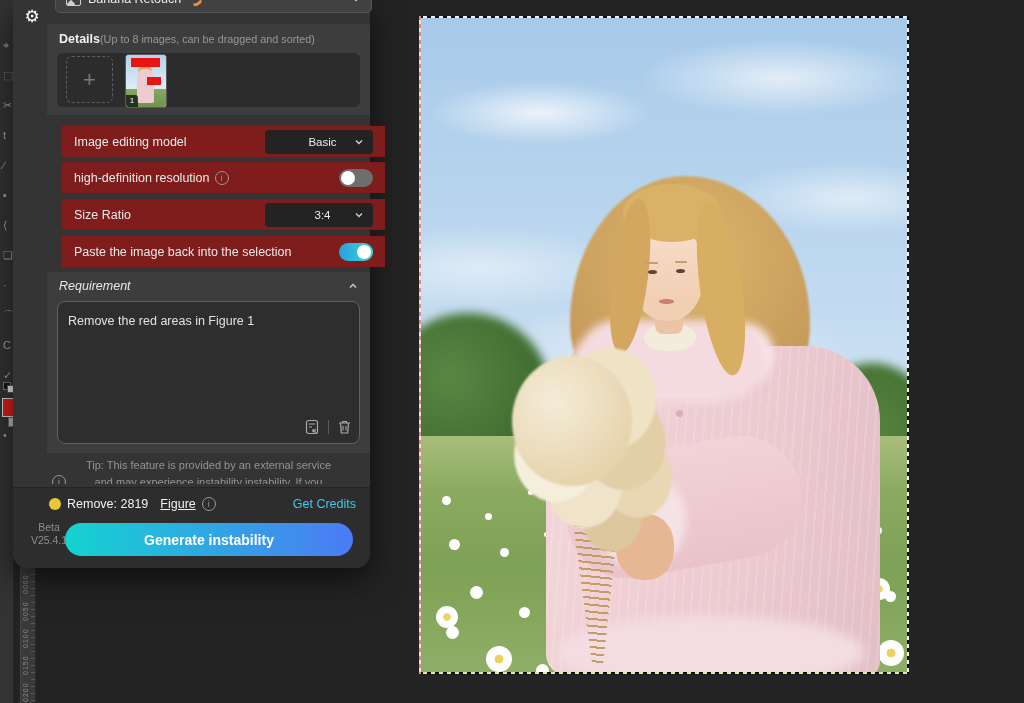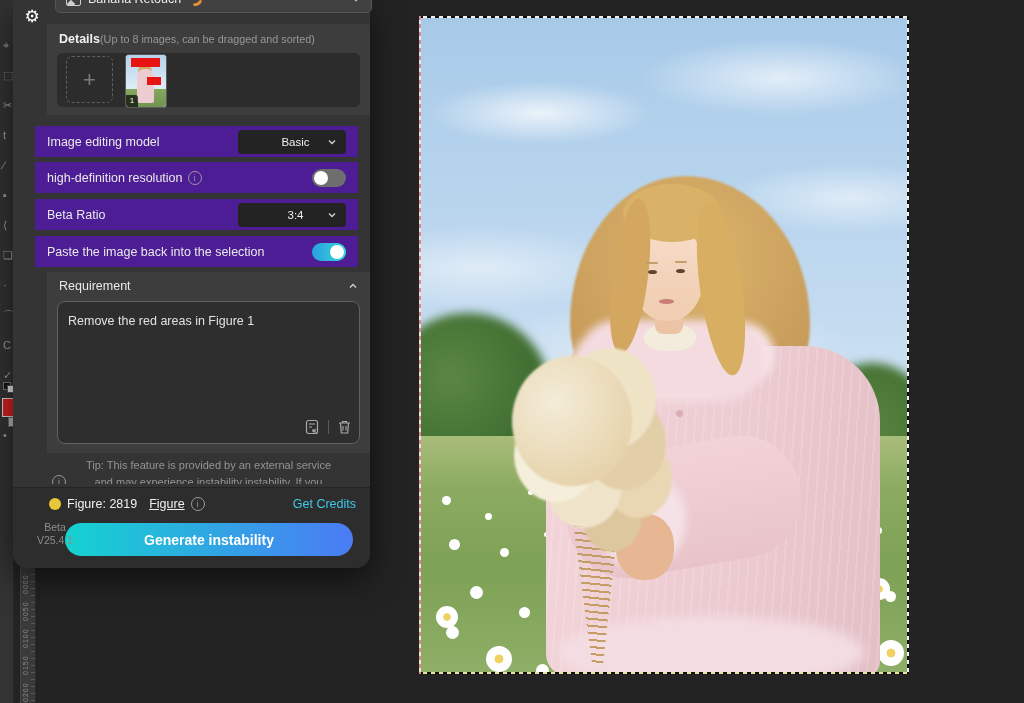--- a/index.html
+++ b/index.html
@@ -50,40 +50,40 @@
          border:1px solid #5a5a5a;background:#bcd7ee;cursor:pointer;}
   .thumb .t-sky{position:absolute;inset:0;background:linear-gradient(180deg,#b3d2ec,#dcebf6 60%);}
   .thumb .t-grass{position:absolute;left:0;bottom:0;width:100%;height:34%;background:linear-gradient(180deg,#86a75e,#6f9450);}
   .thumb .t-girl{position:absolute;left:11px;top:14px;width:17px;height:34px;background:#edccd1;border-radius:7px 7px 2px 2px;}
   .thumb .t-hair{position:absolute;left:12px;top:9px;width:14px;height:16px;background:#d4a95f;border-radius:50% 50% 45% 45%;}
   .thumb .t-red1{position:absolute;left:5px;top:3px;width:29px;height:9px;background:#e81414;}
   .thumb .t-red2{position:absolute;left:21px;top:22px;width:14px;height:8px;background:#e81414;}
   .thumb .t-badge{position:absolute;left:0;bottom:0;width:12px;height:12px;background:rgba(0,0,0,.68);
                   border-radius:0 3px 0 0;color:#fff;font-size:8px;line-height:12px;text-align:center;}
 
-  .row{position:absolute;left:22px;width:323px;height:31px;background:#4c1d95;display:flex;align-items:center;
+  .row{position:absolute;left:49px;width:323px;height:31px;background:#7f1d1d;display:flex;align-items:center;
        justify-content:space-between;padding:0 12px;box-sizing:border-box;}
   .row-label{color:#e9e9e9;font-size:12.5px;display:flex;align-items:center;gap:5px;}
   .r-model{top:126px;} .r-hd{top:162px;} .r-ratio{top:199px;} .r-paste{top:236px;}
 
   .select{width:108px;height:24px;background:#232323;border-radius:4px;display:flex;align-items:center;
           justify-content:space-between;padding:0 9px 0 26px;box-sizing:border-box;cursor:pointer;}
   .select .sel-val{color:#eee;font-size:11.5px;margin:0 auto;}
   .chev{width:10px;height:10px;flex:0 0 auto;}
   .info{display:inline-flex;width:12px;height:12px;border:1px solid #9a9a9a;border-radius:50%;color:#9a9a9a;
         font-size:8.5px;align-items:center;justify-content:center;font-style:normal;flex:0 0 auto;}
 
   .toggle{width:34px;height:18px;border-radius:9px;position:relative;cursor:pointer;flex:0 0 auto;}
   .toggle.off{background:#6e6e6e;}
   .toggle.on{background:linear-gradient(90deg,#2a9fe0,#35dcd2);}
   .knob{position:absolute;top:2px;width:14px;height:14px;border-radius:50%;background:#fff;}
   .toggle.off .knob{left:2px;} .toggle.on .knob{right:2px;}
 
   .sec-req{top:272px;height:181px;}
-  .req-header{height:27px;display:flex;align-items:center;justify-content:space-between;padding:0 12px;}
+  .req-header{height:27px;display:flex;align-items:center;justify-content:space-between;padding:0 12px;font-style:italic;}
   .req-ta{position:absolute;left:10px;top:29px;width:303px;height:143px;box-sizing:border-box;background:#2e2e2e;
           border:1px solid #606060;border-radius:8px;color:#e2e2e2;font-size:12.5px;padding:11px 10px;
           font-family:"Liberation Sans",sans-serif;resize:none;outline:none;line-height:17px;}
   .ta-icons{position:absolute;right:18px;top:147px;display:flex;align-items:center;gap:8px;}
   .ta-icons svg{cursor:pointer;}
   .ta-div{width:1px;height:14px;background:#5b5b5b;}
 
   .tip{position:absolute;left:34px;top:457px;width:323px;height:27px;overflow:hidden;color:#949494;
        font-size:11px;line-height:17px;text-align:center;}
   .tip .info{position:absolute;left:5px;top:18px;}
@@ -91,21 +91,21 @@
   .bottom-bar{position:absolute;left:0;top:487px;width:357px;height:80px;background:#2d2d2d;
               border-radius:0 0 14px 14px;border-top:1px solid #242424;}
   .credits-row{height:31px;display:flex;align-items:center;padding:0 14px 0 36px;gap:6px;}
   .dot{width:12px;height:12px;border-radius:50%;background:#e9c838;flex:0 0 auto;}
   .credits-text{color:#f0f0f0;font-size:12.5px;}
   .details{color:#f0f0f0;font-size:12.5px;text-decoration:underline;margin-left:6px;cursor:pointer;}
   .get-credits{margin-left:auto;color:#3fc9ea;font-size:12.5px;cursor:pointer;}
   .gen-btn{position:absolute;left:52px;top:35px;width:288px;height:33px;border-radius:17px;border:none;
            background:linear-gradient(90deg,#14d3d0,#4b7bf5);color:#fff;font-size:14px;font-weight:700;
            font-family:"Liberation Sans",sans-serif;cursor:pointer;}
-  .version{position:absolute;left:17px;top:33px;width:50px;text-align:center;color:#8d8d8d;font-size:10.5px;line-height:13px;}
+  .version{position:absolute;left:11px;top:33px;width:50px;text-align:center;color:#8d8d8d;font-size:10.5px;line-height:13px;}
 
   
   .canvas-img{position:absolute;left:420px;top:18px;width:488px;height:654px;overflow:hidden;background:#bcd3ea;}
   .ants{position:absolute;z-index:30;}
   .ants-top{left:419px;top:16px;width:490px;height:2px;background:repeating-linear-gradient(90deg,#101010 0 4px,#efefef 4px 8px);}
   .ants-bottom{left:419px;top:672px;width:490px;height:2px;background:repeating-linear-gradient(90deg,#101010 0 4px,#e8e49a 4px 8px);}
   .ants-right{left:907px;top:16px;width:2px;height:658px;background:repeating-linear-gradient(180deg,#101010 0 4px,#efefef 4px 8px);}
   .ants-left{left:419px;top:16px;width:2px;height:658px;background:repeating-linear-gradient(180deg,#d98a8a 0 4px,#f6dede 4px 8px);}
 
   .photo{position:absolute;inset:0;}
@@ -309,21 +309,21 @@
       <span class="row-label">
           <span>high-definition resolution</span>
           <span class="info">i</span>
         </span>
       <div class="toggle off">
           <div class="knob"></div>
         </div>
     </div>
 
     <div class="row r-ratio">
-      <span class="row-label">Beta Ratio</span>
+      <span class="row-label">Size Ratio</span>
       <div class="select">
         <span class="sel-val">3:4</span>
         <svg class="chev" viewBox="0 0 10 10">
             <polyline points="2,3.5 5,6.5 8,3.5" fill="none" stroke="#cfcfcf" stroke-width="1.4"></polyline>
           </svg>
       </div>
     </div>
 
     <div class="row r-paste">
       <span class="row-label">Paste the image back into the selection</span>
@@ -356,21 +356,21 @@
 
     <div class="tip">
       <span class="info">i</span>
       <div>Tip: This feature is provided by an external service</div>
       <div>and may experience instability instability. If you</div>
     </div>
 
     <div class="bottom-bar">
       <div class="credits-row">
         <span class="dot"></span>
-        <span class="credits-text"><span>Figure:</span> <span>2819</span></span>
+        <span class="credits-text"><span>Remove:</span> <span>2819</span></span>
         <span class="details">Figure</span>
         <span class="info">i</span>
         <span class="get-credits">Get Credits</span>
       </div>
       <button class="gen-btn">Generate instability</button>
       <div class="version">
         <div>Beta</div>
         <div>V25.4.1</div>
       </div>
     </div>

